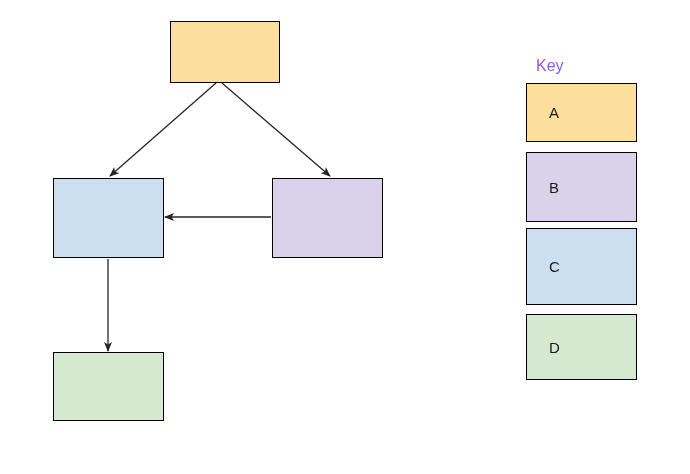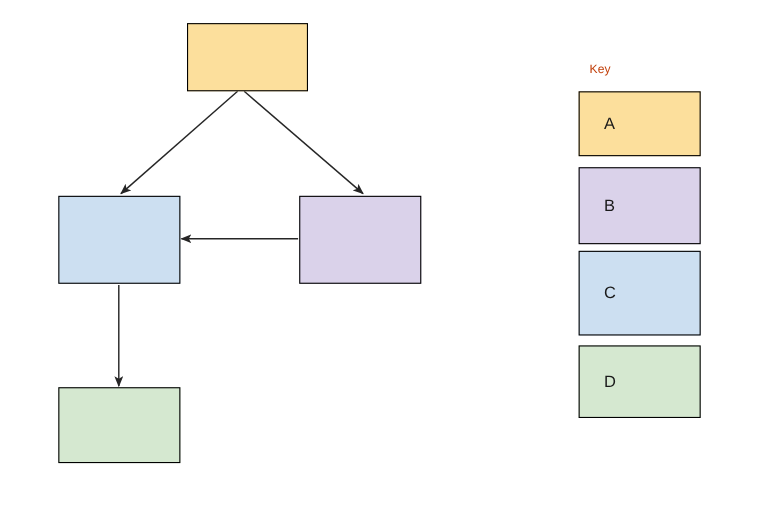--- a/index.html
+++ b/index.html
@@ -48,22 +48,22 @@
     position: absolute;
     left: 526px;
     top: 56px;
     width: 120px;
     height: 330px;
   }
   #key-title {
     position: absolute;
     left: 10px;
     top: 2px;
-    font-size: 11px;
-    color: #c2410c;
+    font-size: 16px;
+    color: #8b5cf6;
     line-height: 1;
   }
   .key-item {
     position: absolute;
     left: 0px;
     box-sizing: border-box;
     border: 1.4px solid #000000;
     display: flex;
     align-items: center;
     justify-content: flex-start;

